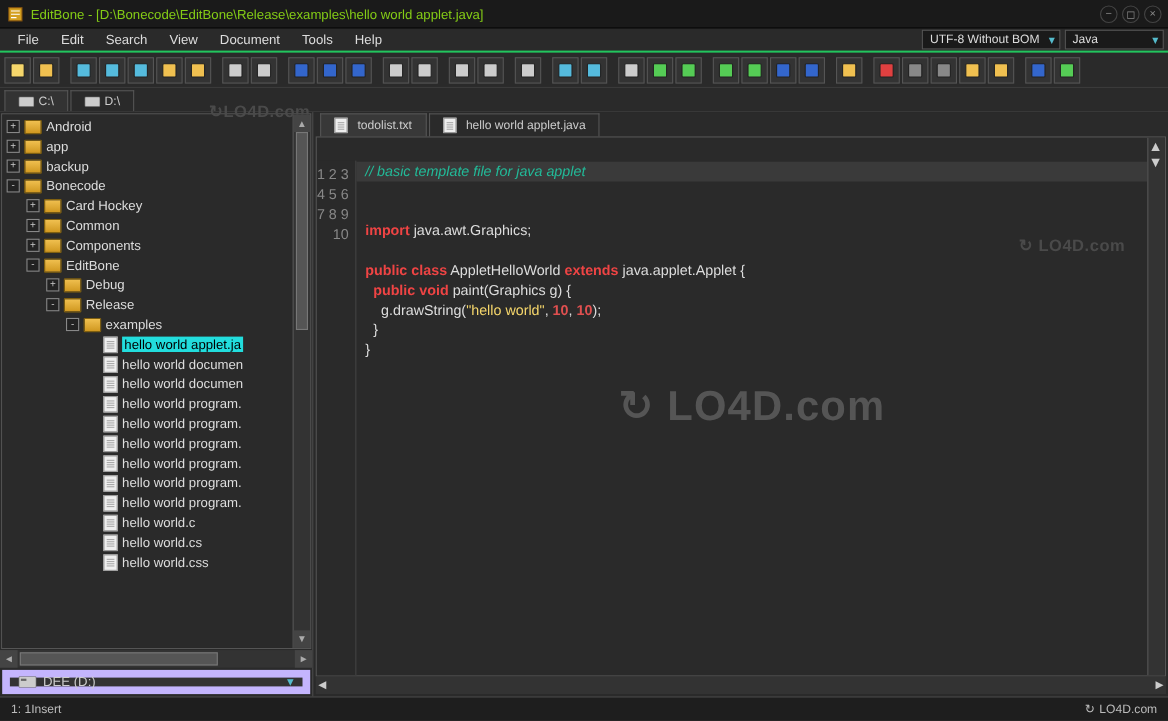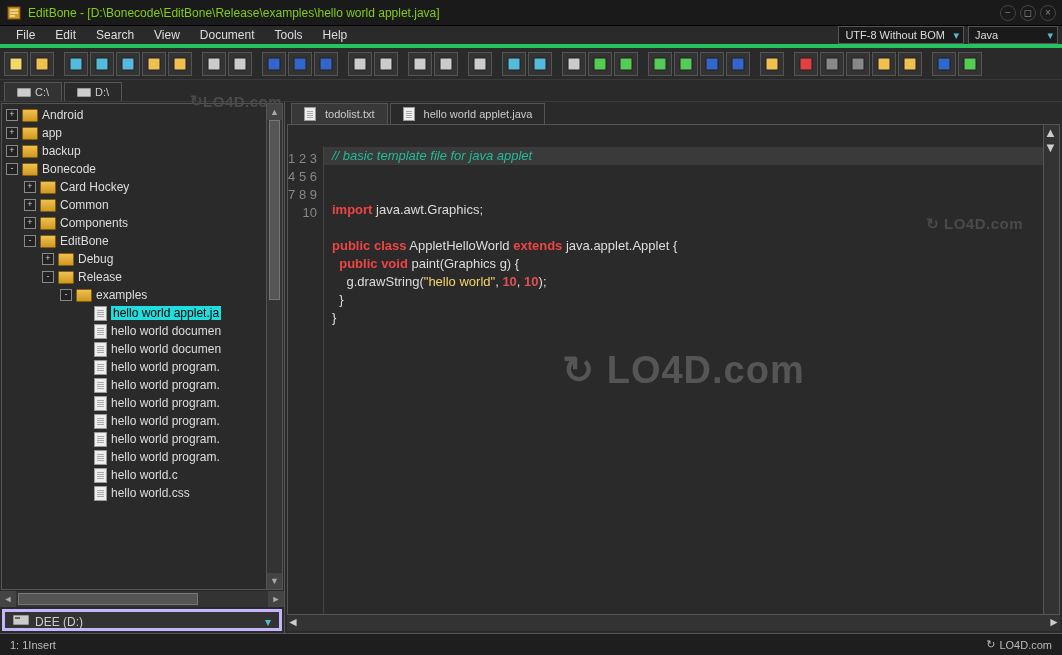--- a/index.html
+++ b/index.html
@@ -2,21 +2,21 @@
 <html><head>
 <meta charset="utf-8">
 <style>
 * { margin:0; padding:0; box-sizing:border-box; font-family:Tahoma,Verdana,sans-serif; }
 body { background:#2a2a2a; color:#ccc; width:1062px; height:655px; overflow:hidden; font-size:12px; }
 .titlebar { height:26px; background:#1a1a1a; display:flex; align-items:center; padding:0 6px; border-bottom:1px solid #000; }
 .titlebar .icon { width:16px; height:16px; margin-right:6px; }
 .titlebar-title { flex:1; color:#84cc16; font-size:12px; }
 .titlebar-ctrls { display:flex; gap:4px; }
 .titlebar-ctrls .ctrl { width:16px; height:16px; border-radius:8px; border:1px solid #444; display:flex; align-items:center; justify-content:center; color:#888; font-size:10px; cursor:pointer; }
-.menubar { height:22px; background:#2a2a2a; display:flex; align-items:center; padding-left:6px; border-bottom:4px solid #22c55e; }
+.menubar { height:22px; background:#2a2a2a; display:flex; align-items:center; padding-left:6px; border-bottom:2px solid #22c55e; }
 .menubar .menu { padding:2px 10px; color:#ddd; cursor:pointer; }
 .menubar .spacer { flex:1; }
 .menubar .combo { background:#1a1a1a; border:1px solid #555; color:#ddd; height:18px; padding:1px 18px 1px 6px; margin-right:4px; position:relative; font-size:11px; display:flex; align-items:center; }
 .menubar .combo::after { content:"▾"; position:absolute; right:4px; color:#5bc; }
 .toolbar { height:32px; background:#2a2a2a; display:flex; align-items:center; padding:2px 4px; gap:2px; border-bottom:1px solid #3a3a3a; }
 .tbtn { width:24px; height:24px; background:#333; border:1px solid #555; display:flex; align-items:center; justify-content:center; cursor:pointer; }
 .tbtn svg,.tbtn span { width:16px; height:16px; }
 .tsep { width:6px; }
 .drive-tabs { height:22px; background:#2a2a2a; display:flex; align-items:flex-end; padding-left:4px; border-bottom:1px solid #3a3a3a; }
 .drive-tab { padding:3px 12px; background:#333; border:1px solid #555; border-bottom:none; margin-right:2px; color:#ccc; cursor:pointer; font-size:11px; display:flex; align-items:center; gap:4px; }
@@ -31,21 +31,21 @@
 .folder-icon { width:16px; height:13px; background:linear-gradient(#f0c050,#d09820); border-radius:1px; margin-right:4px; flex-shrink:0; border:1px solid #806010; }
 .file-icon { width:13px; height:15px; background:#eee; border:1px solid #999; margin-right:4px; flex-shrink:0; position:relative; }
 .file-icon::before { content:""; position:absolute; top:3px; left:2px; right:2px; height:1px; background:#aaa; box-shadow:0 2px 0 #aaa,0 4px 0 #aaa,0 6px 0 #aaa; }
 .tree-node.selected .label { background:#2dd; color:#000; padding:0 2px; }
 .vscroll { width:16px; background:#333; border-left:1px solid #555; position:relative; }
 .vscroll .thumb { position:absolute; left:2px; right:2px; background:#555; border:1px solid #777; }
 .vscroll .arrow { position:absolute; left:0; right:0; height:16px; background:#444; text-align:center; font-size:9px; color:#aaa; line-height:16px; }
 .hscroll { height:16px; background:#333; display:flex; align-items:center; }
 .hscroll .thumb { height:12px; background:#555; border:1px solid #777; }
 .hscroll .arrow { width:16px; height:16px; background:#444; text-align:center; font-size:9px; color:#aaa; line-height:16px; }
-.drive-label { height:22px; background:#333; border:3px solid #c4b5fd; margin:2px; padding:3px 8px; color:#ccc; display:flex; gap:6px; }
+.drive-label { height:22px; background:#333; border:7px solid #c4b5fd; margin:2px; padding:3px 8px; color:#ccc; display:flex; align-items:center; gap:6px; }
 .editor-area { flex:1; display:flex; flex-direction:column; background:#2a2a2a; }
 .file-tabs { height:22px; display:flex; align-items:center; padding-left:6px; }
 .file-tab { padding:3px 12px; background:#383838; border:1px solid #555; border-bottom:none; margin-right:2px; color:#ccc; cursor:pointer; font-size:11px; display:flex; align-items:center; gap:5px; }
 .file-tab.active { background:#2a2a2a; }
 .editor { flex:1; display:flex; border:1px solid #555; margin:0 2px; overflow:hidden; font-family:Consolas,'Courier New',monospace; font-size:13px; }
 .gutter { width:36px; background:#2a2a2a; border-right:1px solid #444; text-align:right; padding:4px 6px 0 0; color:#888; line-height:18px;margin-top:21px; }
 .code { flex:1; padding:4px 8px 0 8px; line-height:18px; white-space:pre; color:#ddd; position:relative; }
 .code .line1 { background:#3a3a3a; display:block; margin-left:-8px; padding-left:8px; margin-right:-8px; }
 .kw { color:#ef4444; font-weight:bold; }
 .com { color:#2b9; font-style:italic; }
@@ -396,20 +396,25 @@
           </div>
           <div class="tree-node" style="padding-left: 76px;">
             <div class="expander empty"></div>
             <div class="file-icon"></div>
             <span class="label">hello world program.</span>
           </div>
           <div class="tree-node" style="padding-left: 76px;">
             <div class="expander empty"></div>
             <div class="file-icon"></div>
             <span class="label">hello world.c</span>
+          </div>
+          <div class="tree-node" style="padding-left: 76px;">
+            <div class="expander empty"></div>
+            <div class="file-icon"></div>
+            <span class="label">hello world.cs</span>
           </div>
           <div class="tree-node" style="padding-left: 76px;">
             <div class="expander empty"></div>
             <div class="file-icon"></div>
             <span class="label">hello world.css</span>
           </div>
         </div>
       <div class="vscroll">
         <div class="arrow" style="top:0">▲</div>
         <div class="thumb" style="top:16px;height:180px"></div>

